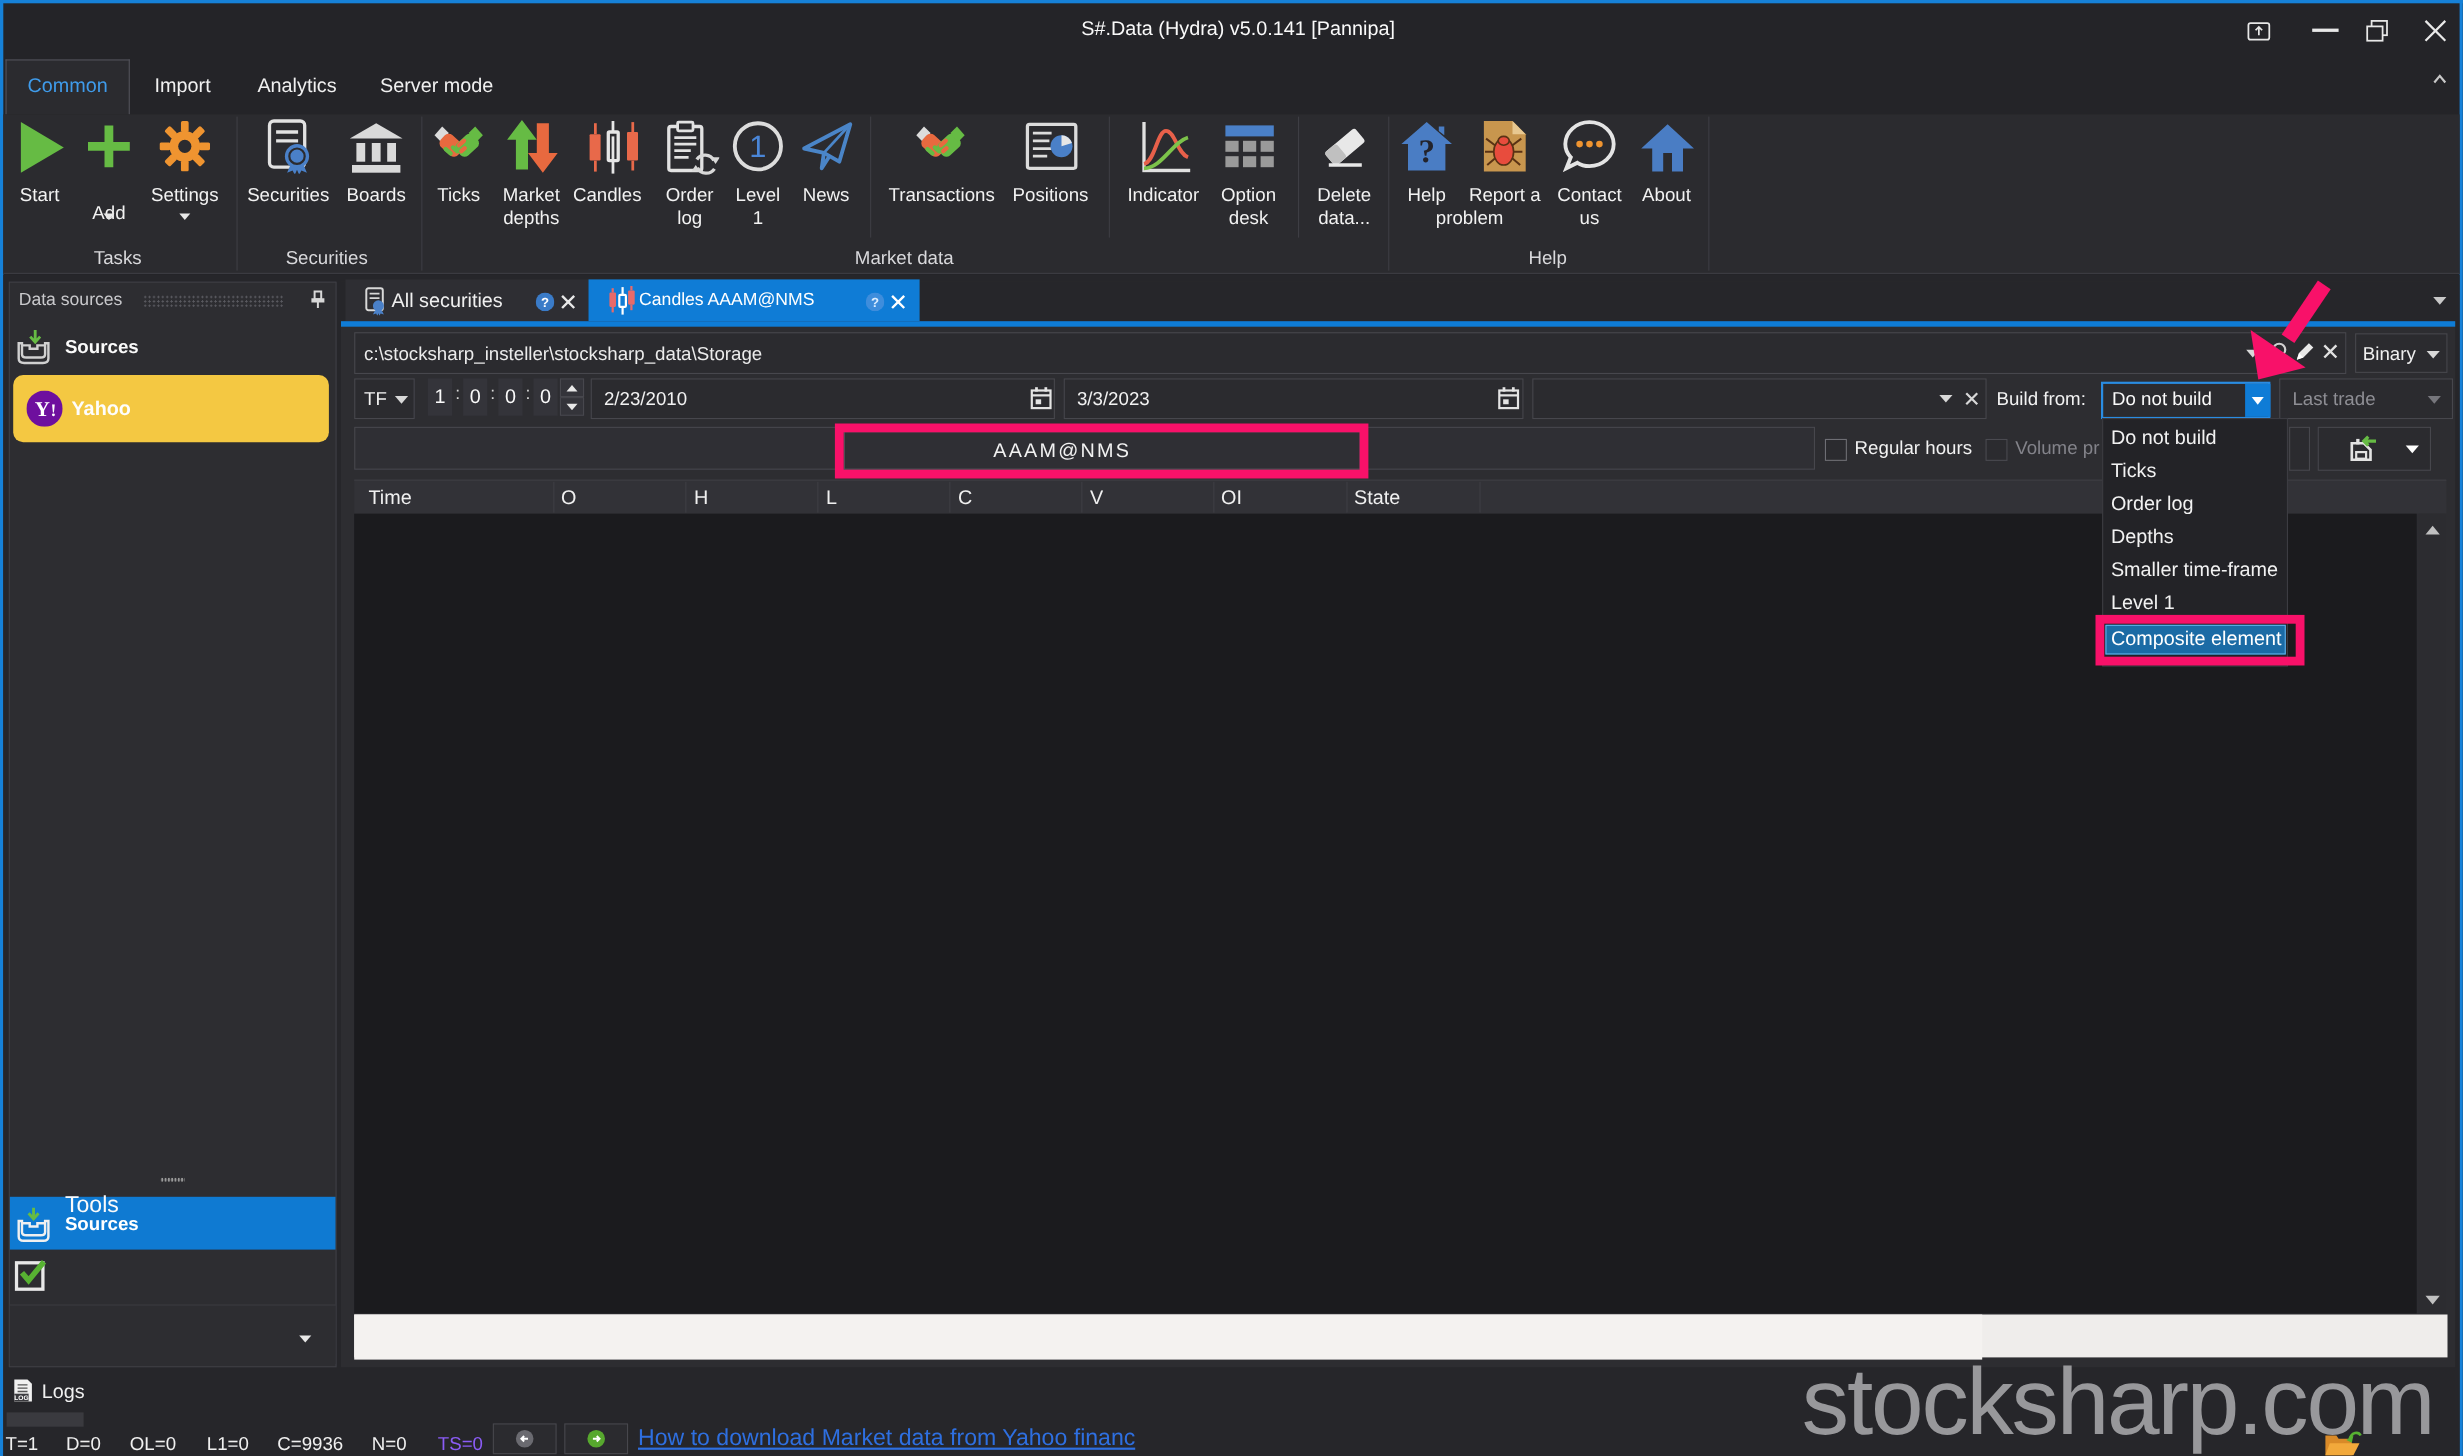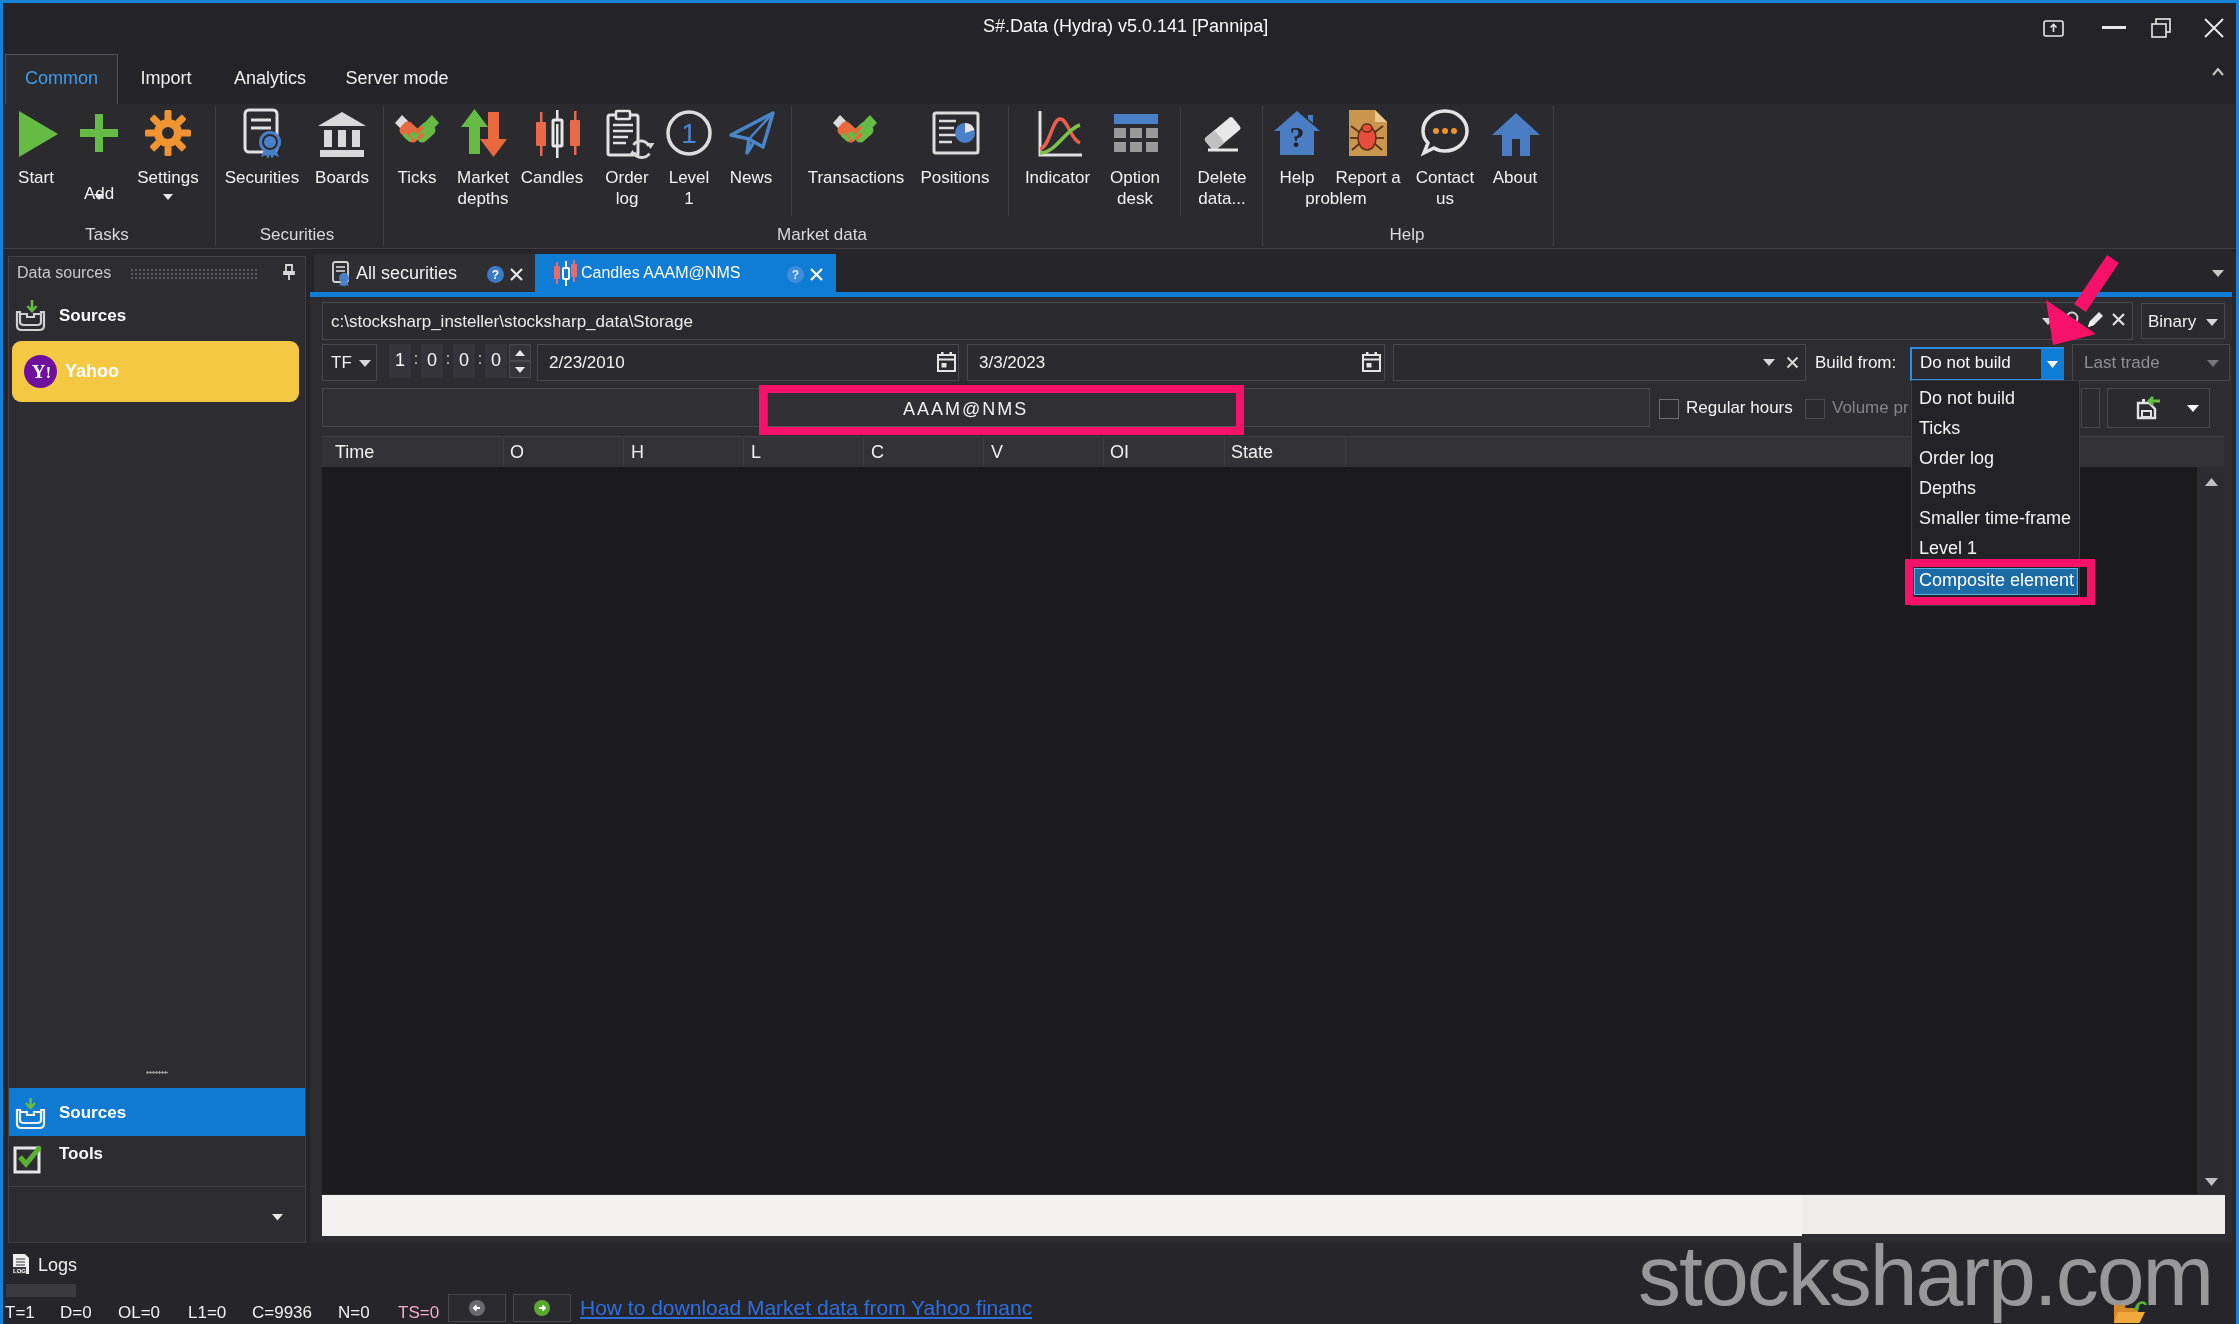--- a/index.html
+++ b/index.html
@@ -398,21 +398,21 @@
     </svg>
   </div>
 <div class="a" style="left:59px;top:1103px;font-size:17px;font-weight:bold;color:#ffffff">Sources</div>
 
 <div class="a" style="left:13px;top:1144px">
     <svg width="30" height="32" viewBox="0 0 30 32">
       <rect x="2" y="4" width="24" height="24" fill="none" stroke="#e8e8e8" stroke-width="3"></rect>
       <path d="M7 13 L13 20 L27 3" fill="none" stroke="#57b232" stroke-width="5"></path>
     </svg>
   </div>
-<div class="a" style="left:59px;top:1144px;font-size:17px;font-weight:bold;color:#fafafa">Tools</div>
+<div class="a" style="left:59px;top:1084px;font-size:21px;font-weight:normal;color:#fafafa">Tools</div>
 <div class="a" style="left:9px;top:1186px;width:296px;height:1px;background:#3f3f45"></div>
 <div class="a" style="left:9px;top:1187px;width:296px;height:53px;background:#2d2d31"></div>
 <div class="a" style="left:270px;top:1212px">
     <svg width="15" height="10" viewBox="0 0 15 10">
       <path d="M2 2 L7.5 8.5 L13 2 Z" fill="#e8e8e8"></path>
     </svg>
   </div>
 
 <div class="a" style="left:310px;top:256px;width:1922px;height:987px;background:#2d2d31"></div>
 
@@ -672,21 +672,21 @@
     </svg>
   </div>
 <div class="a" style="left:38px;top:1255px;font-size:18px;color:#f0f0f0">Logs</div>
 <div class="a" style="left:6px;top:1284px;width:70px;height:13px;background:#3a3a3f"></div>
 <div class="a" style="left:5px;top:1303px;font-size:17px;color:#f0f0f0">T=1</div>
 <div class="a" style="left:60px;top:1303px;font-size:17px;color:#f0f0f0">D=0</div>
 <div class="a" style="left:118px;top:1303px;font-size:17px;color:#f0f0f0">OL=0</div>
 <div class="a" style="left:188px;top:1303px;font-size:17px;color:#f0f0f0">L1=0</div>
 <div class="a" style="left:252px;top:1303px;font-size:17px;color:#f0f0f0">C=9936</div>
 <div class="a" style="left:338px;top:1303px;font-size:17px;color:#f0f0f0">N=0</div>
-<div class="a" style="left:398px;top:1303px;font-size:17px;color:#f9a8d4">TS=0</div>
+<div class="a" style="left:398px;top:1303px;font-size:17px;color:#8b5cf6">TS=0</div>
 <div class="a" style="left:448px;top:1294px;width:58px;height:28px;background:#2b2b2f;border:1px solid #47474d"></div>
 <div class="a" style="left:468px;top:1299px">
     <svg width="18" height="18" viewBox="0 0 18 18">
       <circle cx="9" cy="9" r="8" fill="#6a6a70"></circle>
       <path d="M12 9 L6 9 M8.5 6.5 L6 9 L8.5 11.5" stroke="#fff" stroke-width="1.8" fill="none"></path>
     </svg>
   </div>
 <div class="a" style="left:513px;top:1294px;width:58px;height:28px;background:#2b2b2f;border:1px solid #47474d"></div>
 <div class="a" style="left:533px;top:1299px">
     <svg width="18" height="18" viewBox="0 0 18 18">

